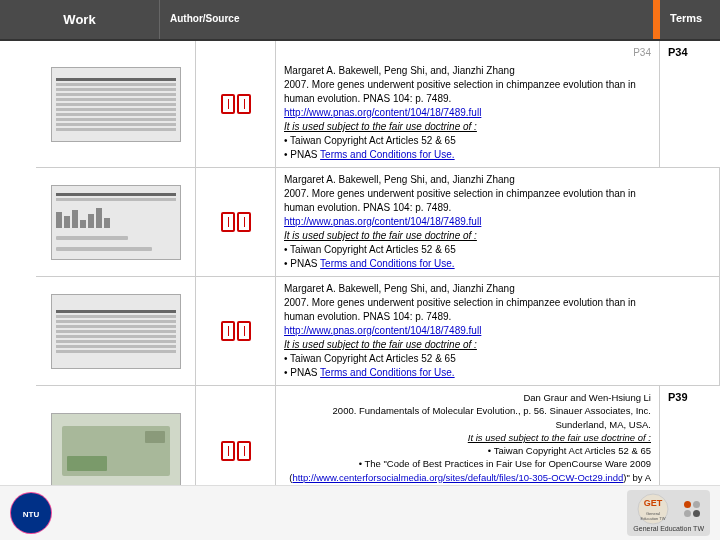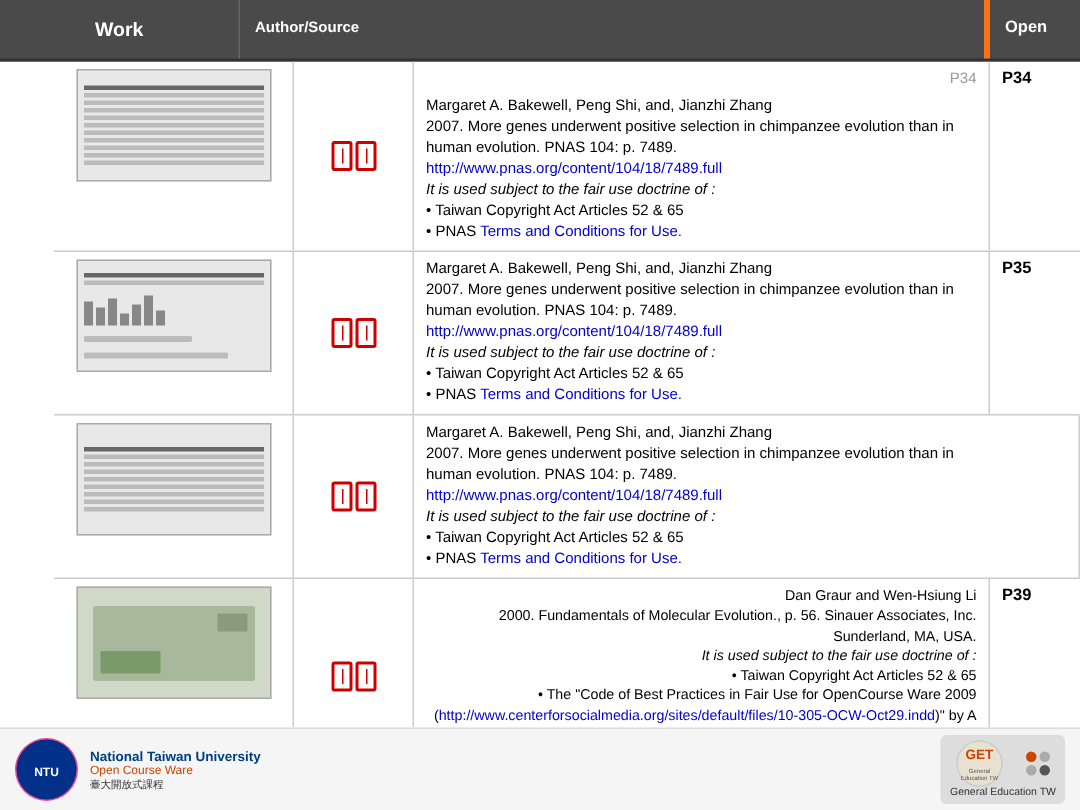--- a/index.html
+++ b/index.html
@@ -36,21 +36,21 @@
     }
     .header-row .col-licensing {
       width: 80px;
       min-width: 80px;
       padding: 12px 10px;
       border-right: 1px solid #666;
     }
     .header-row .col-author {
       flex: 1;
       padding: 12px 10px;
-      border-right: 4px solid #f97316;
+      border-right: 7px solid #f97316;
     }
     .header-row .col-page {
       width: 60px;
       min-width: 60px;
       padding: 12px 10px;
     }
 
     
     .table-body {
       flex: 1;
@@ -63,20 +63,21 @@
       border-bottom: 1px solid #ccc;
       min-height: 95px;
     }
 
     .col-work {
       width: 160px;
       min-width: 160px;
       padding: 5px;
       border-right: 1px solid #ccc;
       display: flex;
+      align-items: center;
       justify-content: center;
     }
     .col-licensing {
       width: 80px;
       min-width: 80px;
       padding: 5px;
       border-right: 1px solid #ccc;
       display: flex;
       align-items: center;
       justify-content: center;
@@ -149,23 +150,25 @@
     .thumb-row-line {
       height: 3px;
       background: #bbb;
       width: 100%;
     }
     .thumb-row-line.first { background: #666; }
 
     
     .author-link {
       color: #0000cc;
+      text-decoration: underline;
     }
     .italic-text {
       font-style: italic;
+      text-decoration: underline;
     }
 
     
     .footer {
       display: flex;
       align-items: center;
       justify-content: space-between;
       padding: 6px 10px;
       background: #f5f5f5;
       border-top: 1px solid #ddd;
@@ -274,21 +277,21 @@
 <div class="page-container">
 
   <div class="header-row">
     <div class="col-work">
       <span>Work</span>
     </div>
     <div class="col-author">
       <span>Author/Source</span>
     </div>
     <div class="col-page">
-      <span>Open</span>
+      <span>Terms</span>
     </div>
   </div>
 
   <div class="table-body">
 
     <div class="data-row">
       <div class="col-work">
         <div class="thumbnail">
           <div class="thumbnail-content">
             <div class="thumb-table-lines">
@@ -362,23 +365,20 @@
         <span>
           Margaret A. Bakewell, Peng Shi, and, Jianzhi Zhang<br>
           2007. More genes underwent positive selection in chimpanzee evolution than in<br>
           human evolution. PNAS 104: p. 7489.<br>
           <span class="author-link">http://www.pnas.org/content/104/18/7489.full</span><br>
           <span class="italic-text">It is used subject to the fair use doctrine of :</span><br>
           • Taiwan Copyright Act Articles 52 &amp; 65<br>
           • PNAS <span class="author-link">Terms and Conditions for Use.</span>
         </span>
       </div>
-      <div class="col-page-cell">
-        <span class="page-num">P35</span>
-      </div>
     </div>
 
     <div class="data-row">
       <div class="col-work">
         <div class="thumbnail">
           <div class="thumbnail-content">
             <div class="thumb-table-lines">
               <div class="thumb-row-line first"></div>
               <div class="thumb-row-line"></div>
               <div class="thumb-row-line short"></div>
@@ -448,25 +448,20 @@
   <div class="footer">
     <div class="footer-left">
 
       <div class="ntu-logo">
         <svg width="42" height="42" viewBox="0 0 42 42">
           <circle cx="21" cy="21" r="20" fill="#003087"></circle>
           <text x="21" y="25" text-anchor="middle" fill="#fff" font-size="8" font-family="Arial" font-weight="bold">NTU</text>
         </svg>
       </div>
 
-      <div class="ocw-text-block">
-        <span class="ocw-line1">National Taiwan University</span>
-        <span class="ocw-line2">Open Course Ware</span>
-        <span class="ocw-line3">臺大開放式課程</span>
-      </div>
     </div>
 
     <div class="footer-right">
 
       <div class="get-box">
         <div style="display:flex; align-items:center; gap:15px;">
           <svg width="32" height="32" viewBox="0 0 32 32">
             <circle cx="16" cy="16" r="15" fill="#e8e0d0" stroke="#ccc" stroke-width="1"></circle>
             <text x="16" y="13" text-anchor="middle" fill="#cc4400" font-size="9" font-family="Impact,Arial" font-weight="bold">GET</text>
             <text x="16" y="22" text-anchor="middle" fill="#555" font-size="4" font-family="Arial">General</text>

